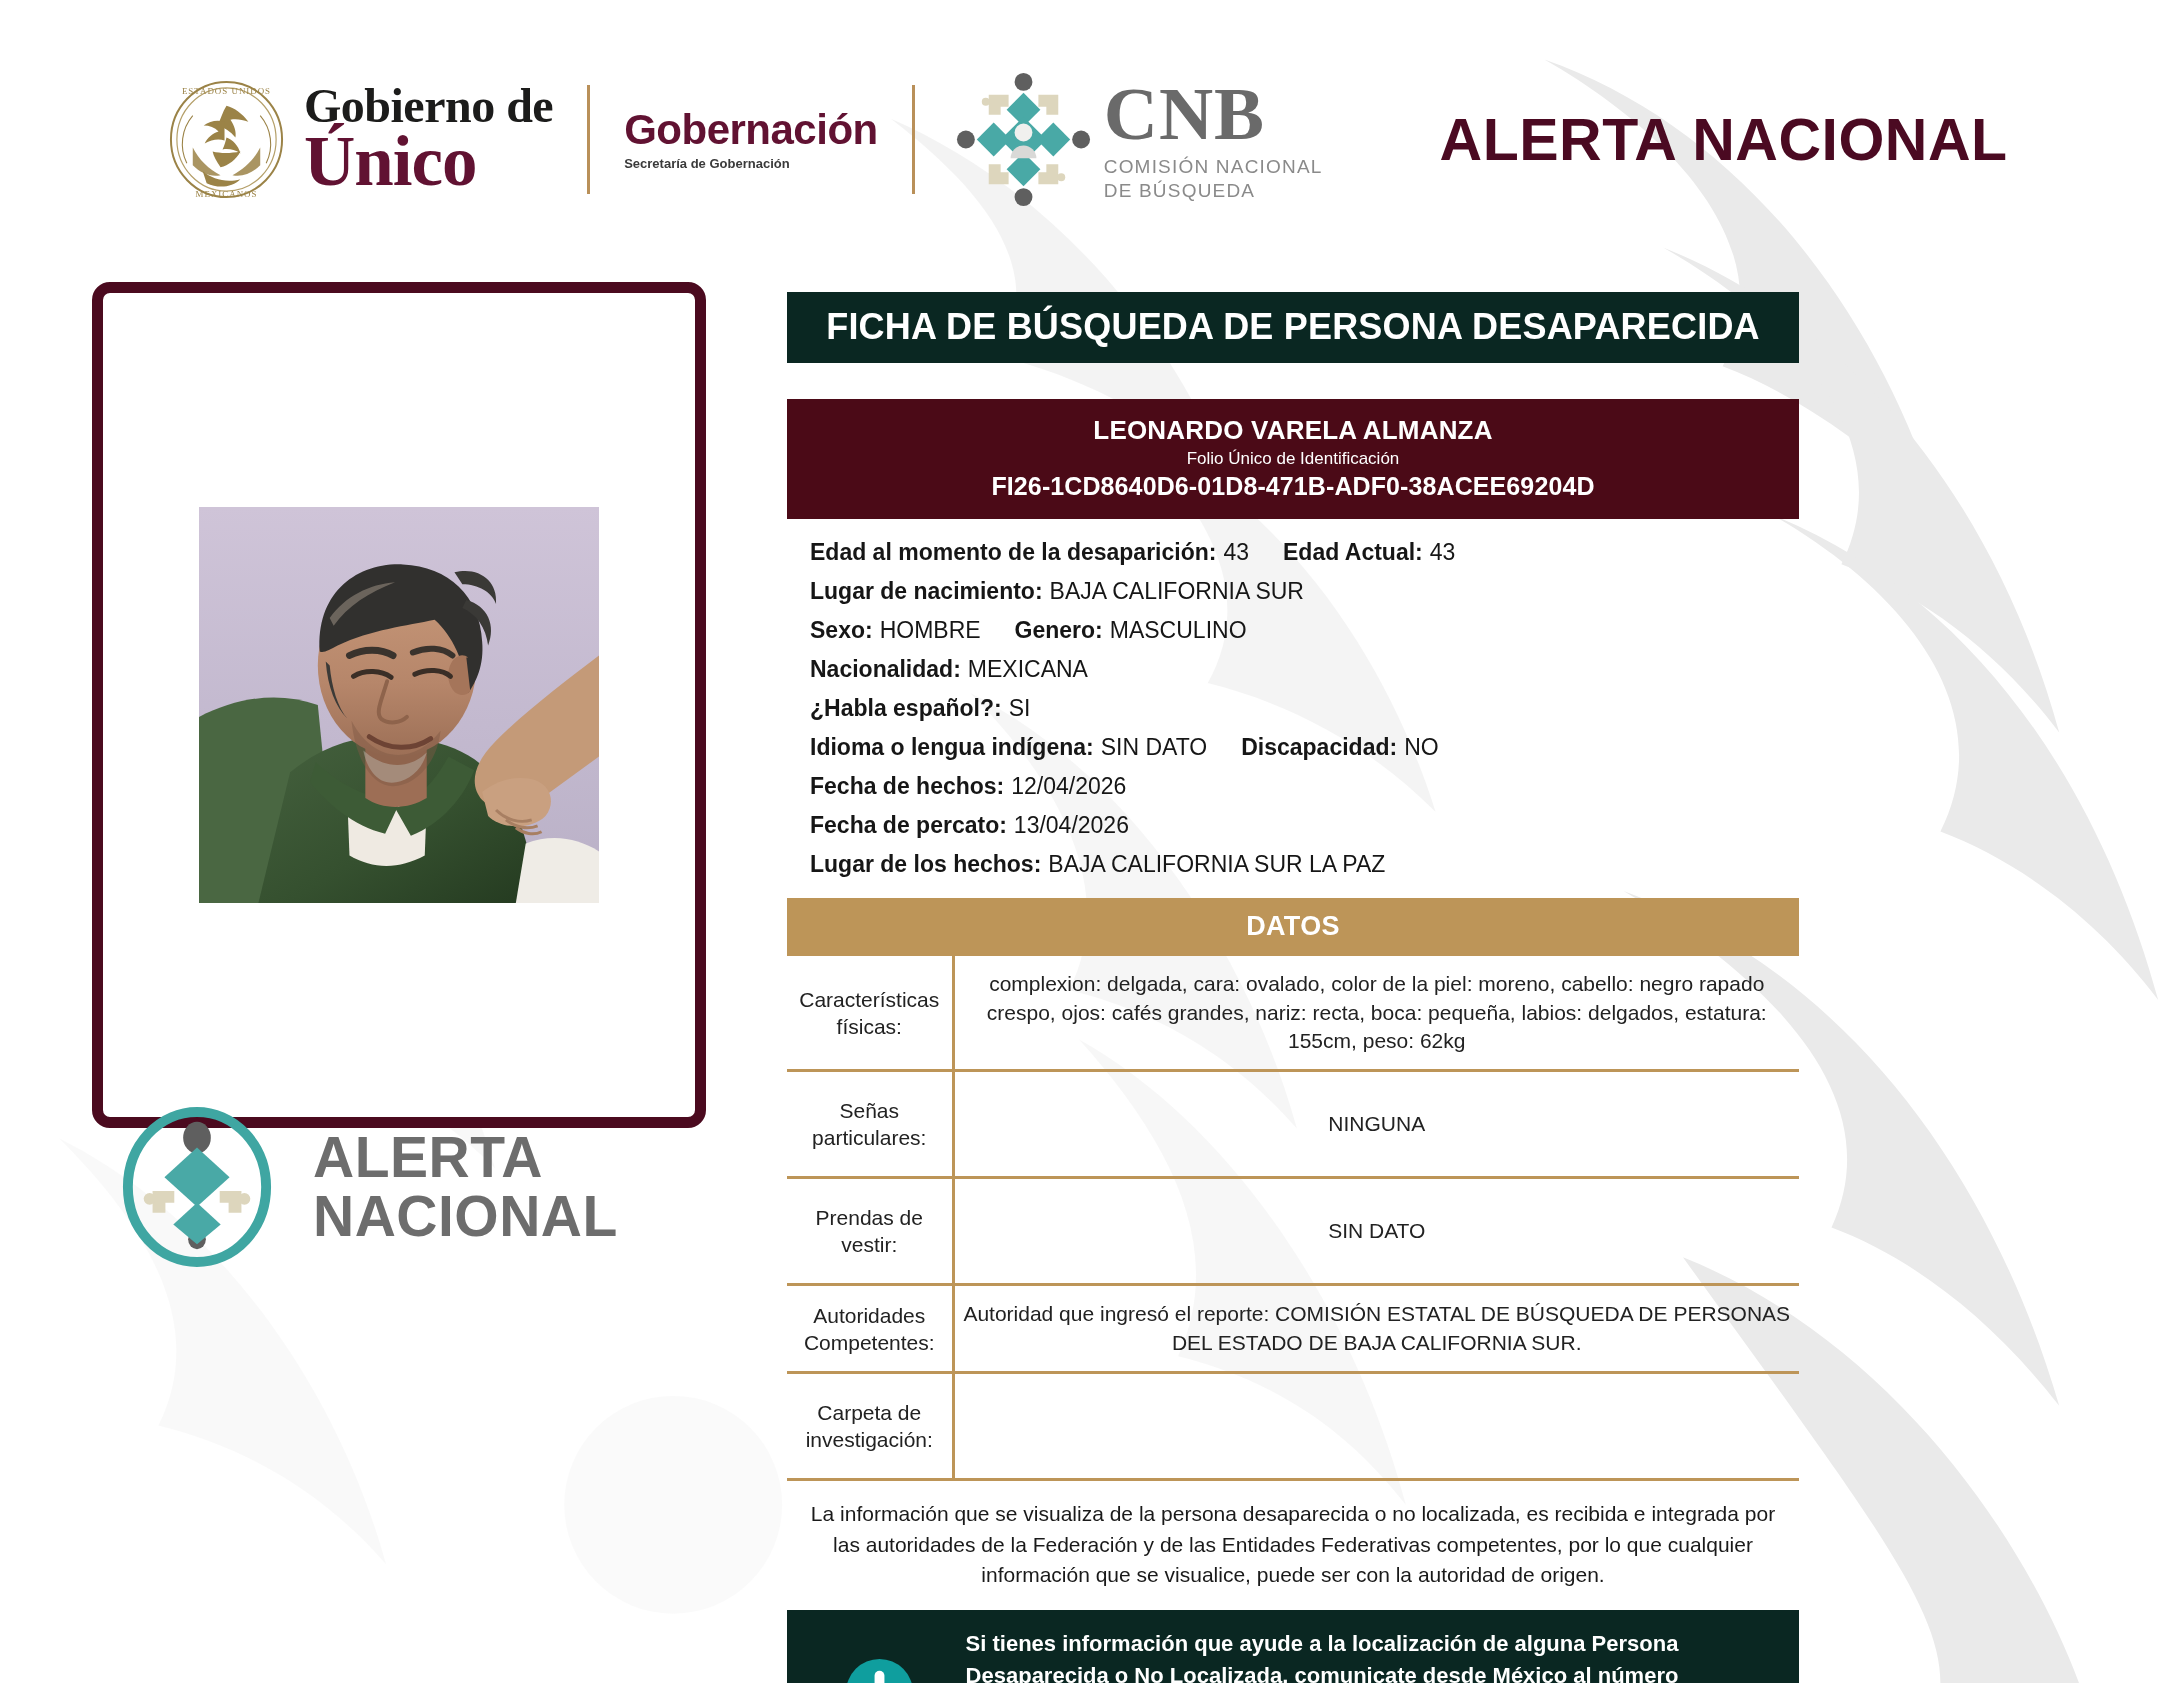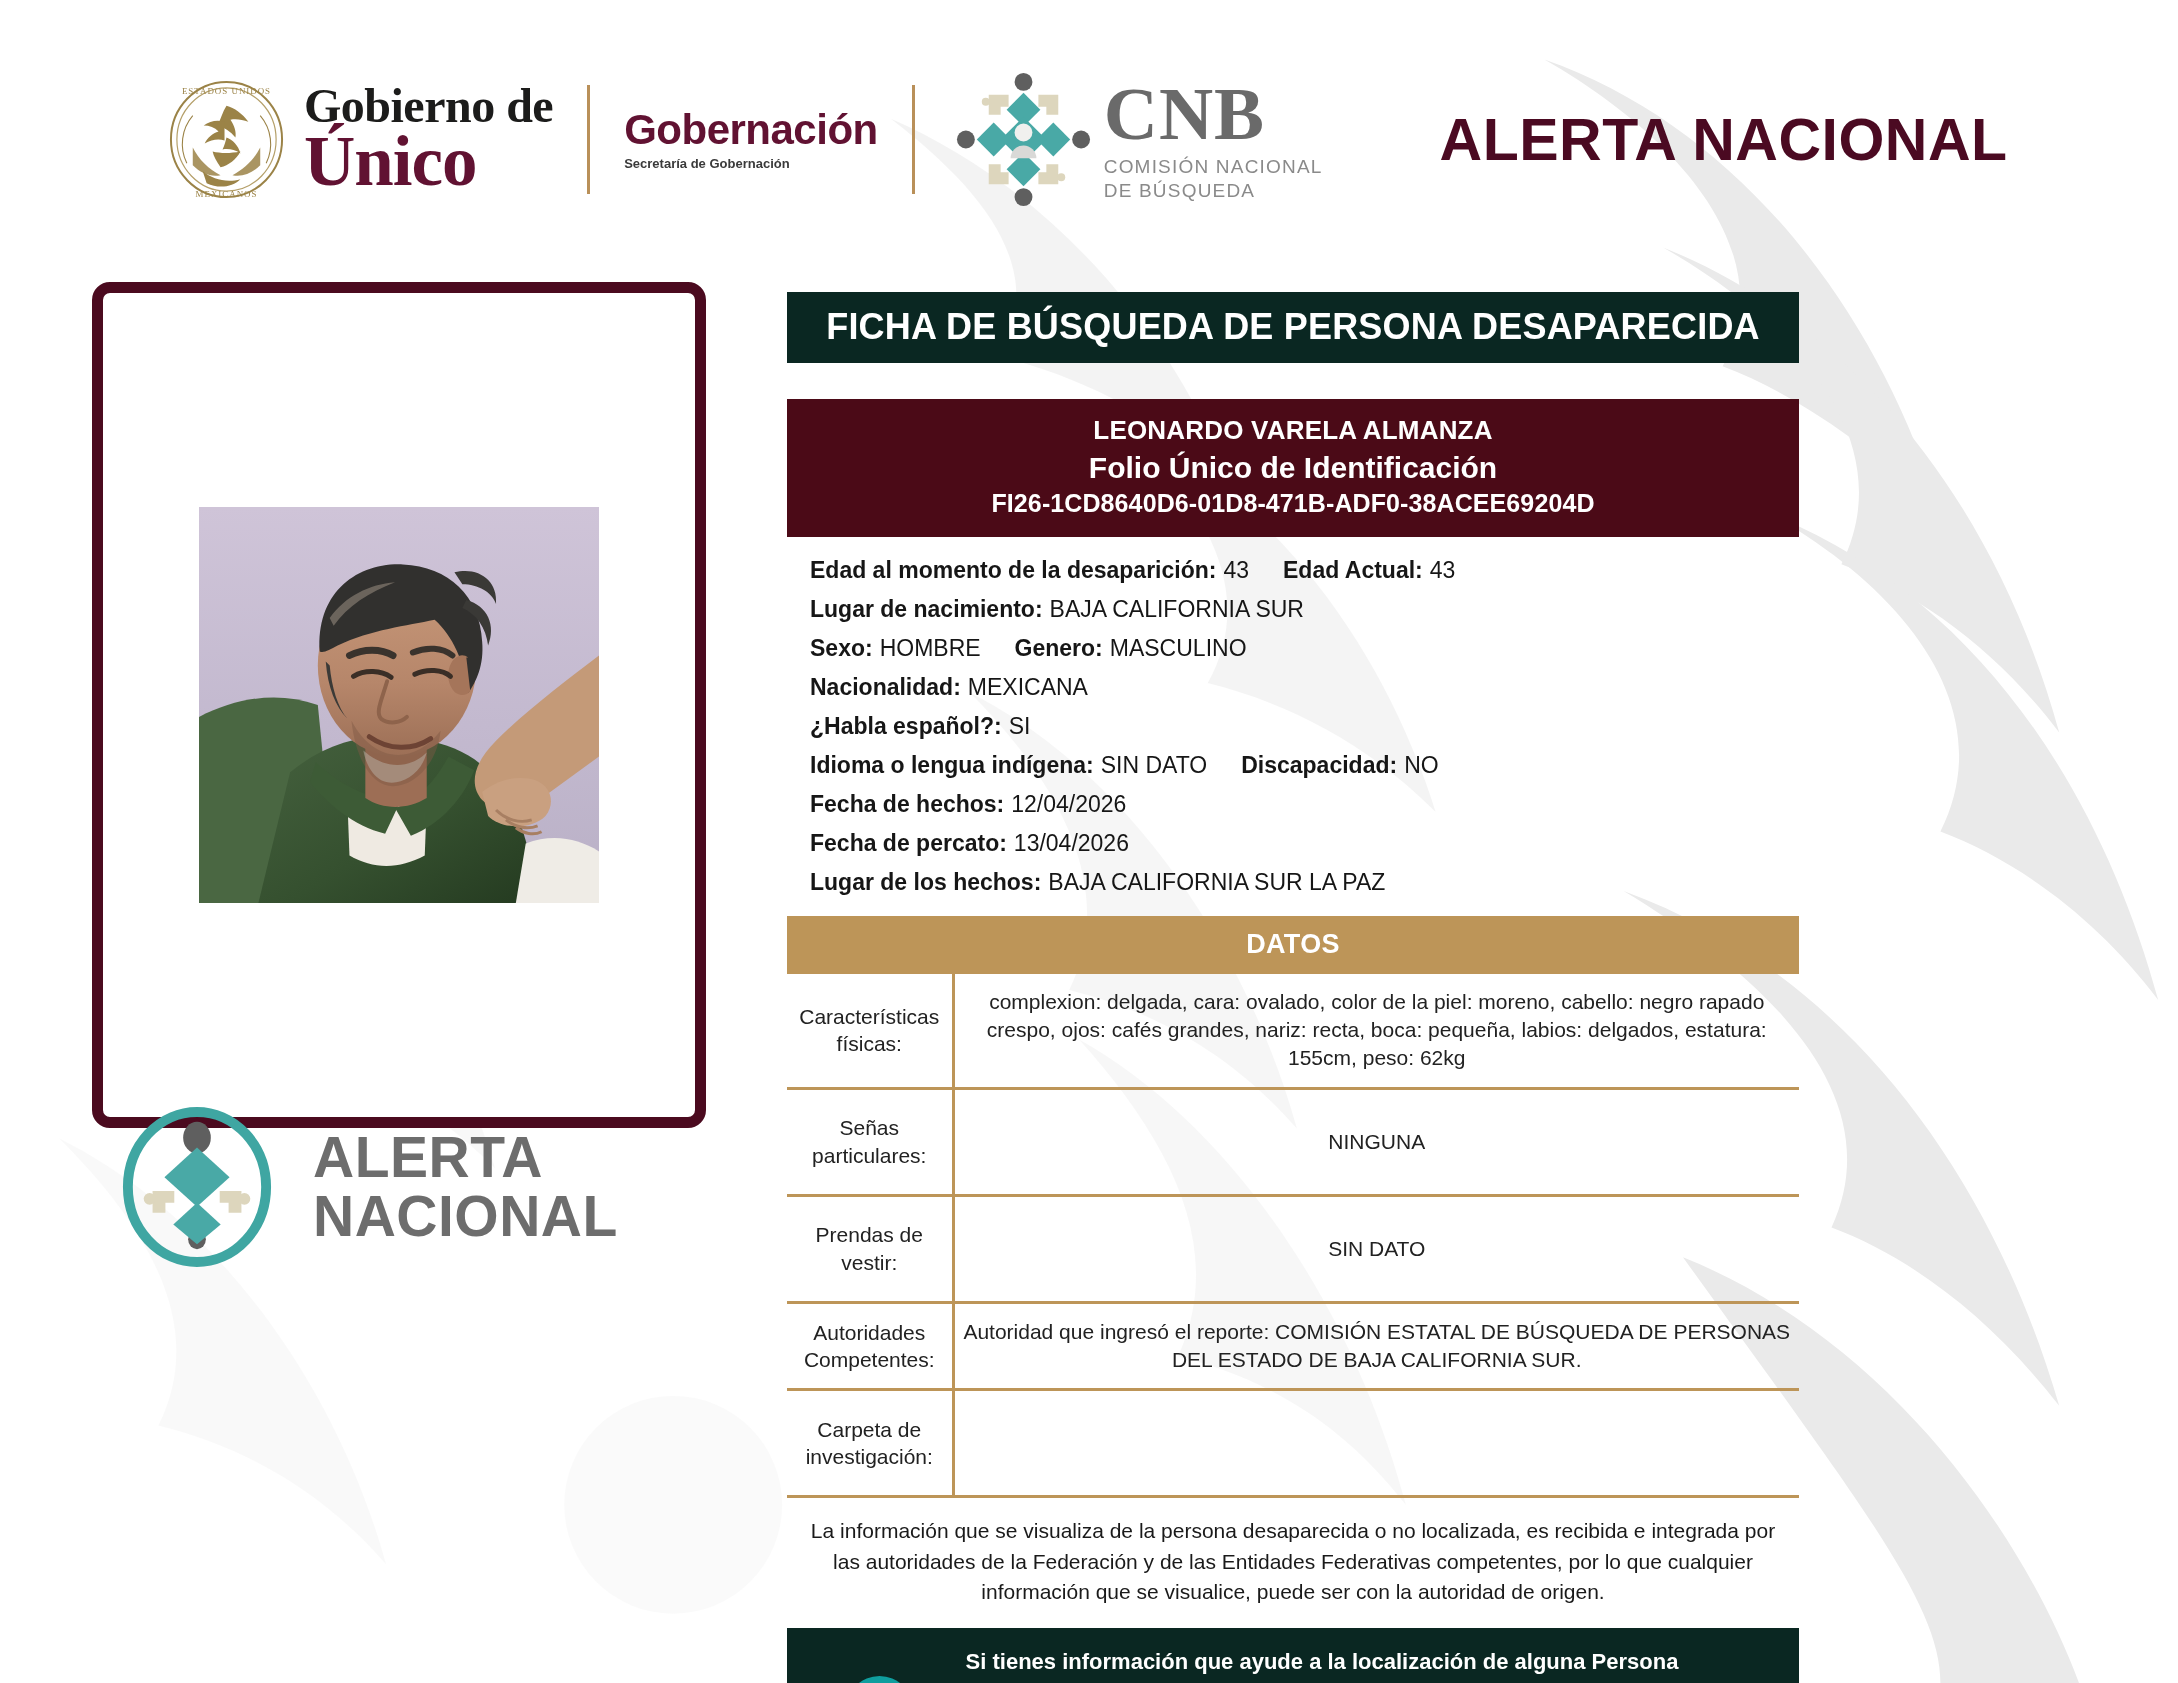--- a/index.html
+++ b/index.html
@@ -170,21 +170,21 @@
 
   .bar-maroon {
     background: #4b0a17;
     color: #ffffff;
     text-align: center;
     padding: 14px 0 16px 0;
     margin-top: 36px;
     line-height: 1.33;
   }
   .person-name { font-size: 26px; font-weight: bold; letter-spacing: 0.2px; }
-  .folio-label { font-size: 30px; font-weight: bold; }
+  .folio-label { font-size: 17px; font-weight: normal; }
   .folio-code  { font-size: 25px; font-weight: bold; letter-spacing: 0.1px; }
 
   .fields { margin-top: 14px; }
   .f-row {
     font-size: 23px;
     color: #161616;
     padding: 6px 0 6px 0;
     white-space: nowrap;
     margin-left: 23px;
   }

